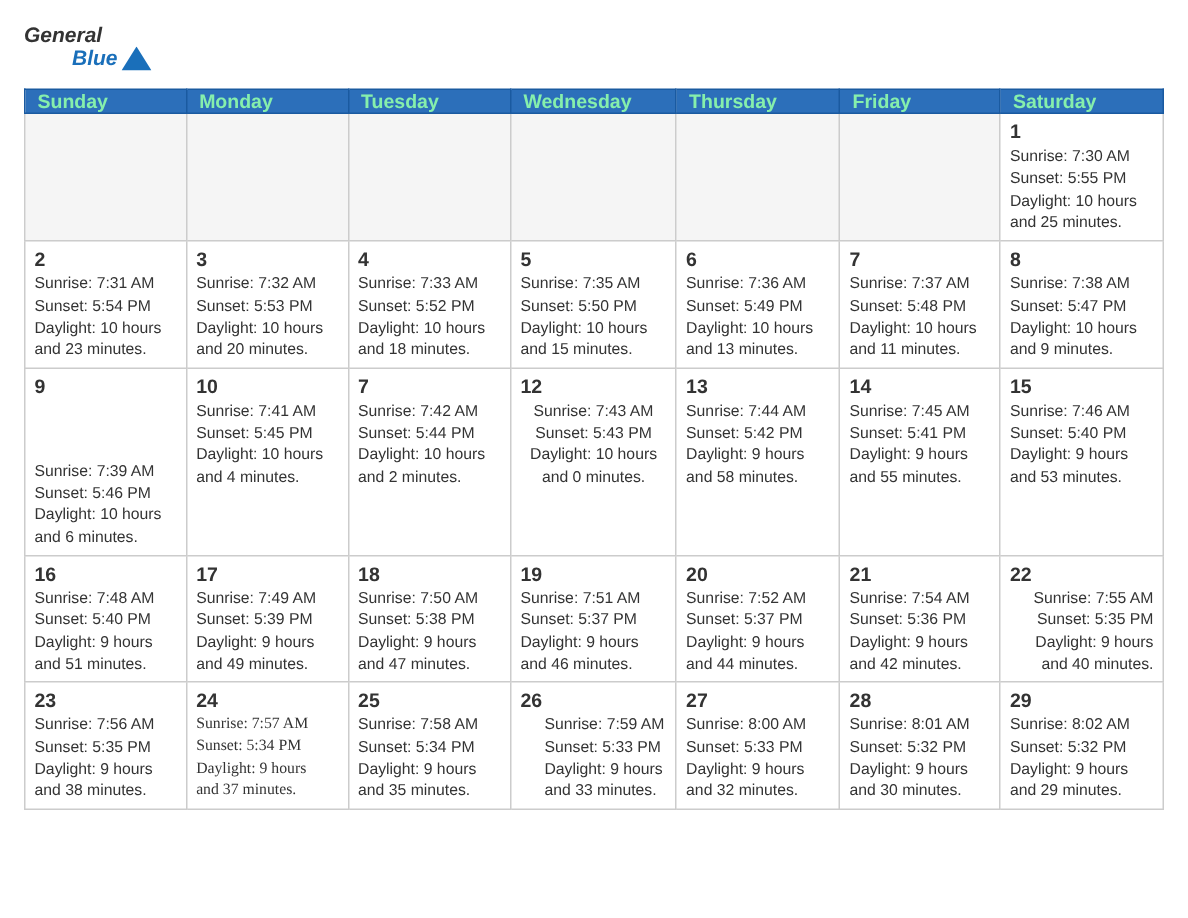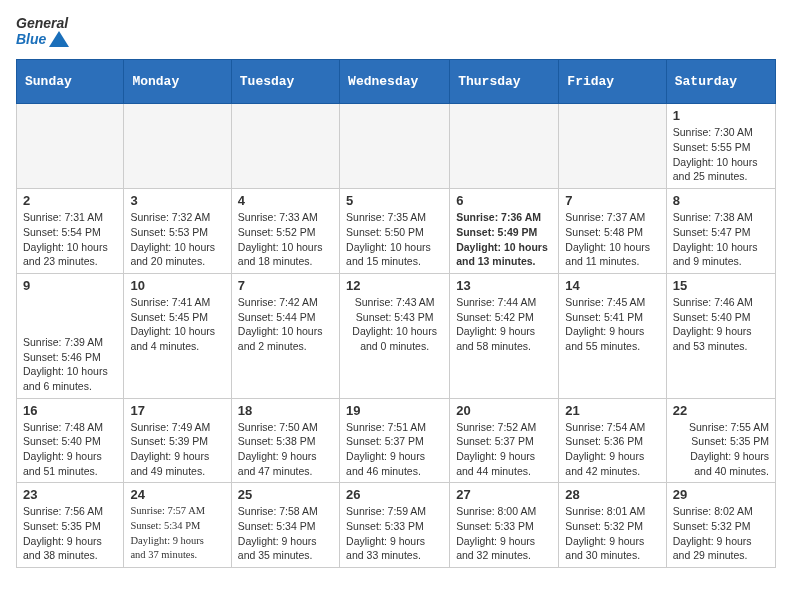--- a/index.html
+++ b/index.html
@@ -34,27 +34,26 @@
       font-size: 16px;
       color: #555;
     }
     .calendar-table {
       width: 100%;
       border-collapse: collapse;
       border: 1px solid #ccc;
     }
     .calendar-table th {
       background: #2c6fba;
-      color: #ffffff;
+      color: #86efac;
       font-size: 13px;
       font-weight: bold;
-      padding: 14px 8px;
+      padding: 0 8px;
       text-align: left;
       border: 1px solid #1a5aa0;
-      font-family: Liberation Mono, monospace;
     }
     .calendar-table td {
       border: 1px solid #ccc;
       vertical-align: top;
       padding: 4px 6px;
       width: 113px;
       min-height: 70px;
       background: #fff;
       font-size: 11px;
       color: #333;
@@ -77,21 +76,21 @@
       min-height: 80px;
     }
   </style>
 </head>
 <body>
 
 <div class="header-area">
   <div class="logo">
   <div style="line-height:1.1;">
     <div style="font-size:14px;font-weight:bold;color:#333;">General</div>
-    <div style="font-size:14px;font-weight:bold;color:#1a6fba;display:flex;align-items:center;gap:3px;">
+    <div style="font-size:14px;font-weight:bold;color:#1a6fba;display:flex;gap:3px;margin-left:32px;">
       Blue
       <svg width="20" height="16" viewBox="0 0 20 16">
         <polygon points="0,16 20,16 10,0" fill="#1a6fba"></polygon>
       </svg>
     </div>
   </div>
 </div>
   <div class="title-area">
     <div class="month-title"></div>
     <div class="location-title"></div>
@@ -150,21 +149,21 @@
         </td>
         <td>
           <div class="day-number">5</div>
           <div class="day-info" style="white-space: pre-line;">Sunrise: 7:35 AM
 Sunset: 5:50 PM
 Daylight: 10 hours
 and 15 minutes.</div>
         </td>
         <td>
           <div class="day-number">6</div>
-          <div class="day-info" style="white-space: pre-line; font-weight: bold;">Sunrise: 7:36 AM
+          <div class="day-info" style="white-space: pre-line;">Sunrise: 7:36 AM
 Sunset: 5:49 PM
 Daylight: 10 hours
 and 13 minutes.</div>
         </td>
         <td>
           <div class="day-number">7</div>
           <div class="day-info" style="white-space: pre-line;">Sunrise: 7:37 AM
 Sunset: 5:48 PM
 Daylight: 10 hours
 and 11 minutes.</div>
@@ -296,21 +295,21 @@
         </td>
         <td>
           <div class="day-number">25</div>
           <div class="day-info" style="white-space: pre-line;">Sunrise: 7:58 AM
 Sunset: 5:34 PM
 Daylight: 9 hours
 and 35 minutes.</div>
         </td>
         <td>
           <div class="day-number">26</div>
-          <div class="day-info" style="white-space: pre-line;">Sunrise: 7:59 AM
+          <div class="day-info" style="white-space: pre-line; margin-left: 16px;">Sunrise: 7:59 AM
 Sunset: 5:33 PM
 Daylight: 9 hours
 and 33 minutes.</div>
         </td>
         <td>
           <div class="day-number">27</div>
           <div class="day-info" style="white-space: pre-line;">Sunrise: 8:00 AM
 Sunset: 5:33 PM
 Daylight: 9 hours
 and 32 minutes.</div>

